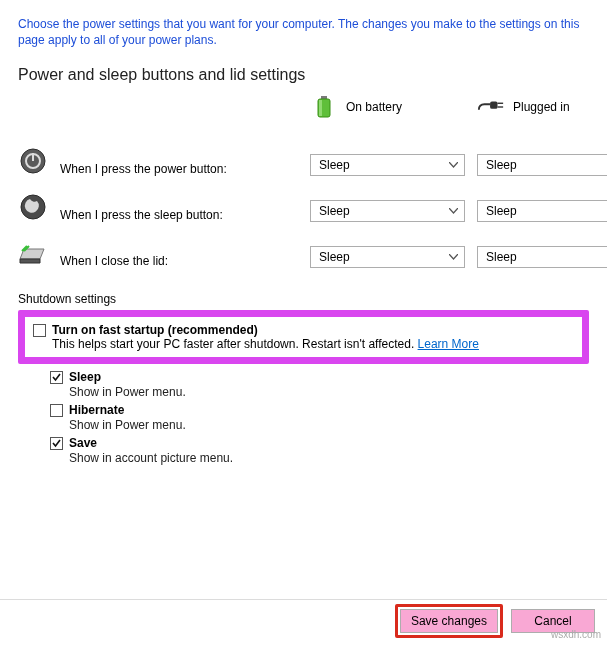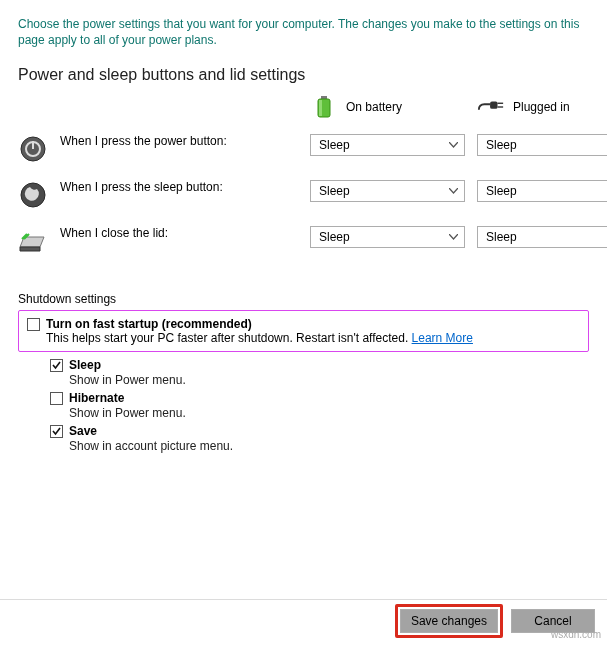--- a/index.html
+++ b/index.html
@@ -19,21 +19,21 @@
     box-sizing: border-box;
   }
   .title {
     color: #1a6fb0;
     font-size: 17px;
     font-weight: 400;
     margin-bottom: 10px;
   }
   .subtitle {
     font-size: 12px;
-    color: #0f766e;
+    color: #1d4ed8;
     margin-bottom: 18px;
     line-height: 1.35;
   }
   .section-label {
     font-size: 16px;
     color: #222;
     margin-bottom: 6px;
   }
   .grid {
     display: grid;
@@ -49,21 +49,21 @@
     font-size: 12px;
   }
   .col-head .ico { width: 28px; height: 22px; display:flex; align-items:center; justify-content:center; }
   .row-label {
     display: flex;
     align-items: center;
     gap: 12px;
     padding: 2px 0;
   }
   .row-label .ico { width: 30px; height: 30px; display:flex; align-items:center; justify-content:center; }
-  .row-space { height: 42px; display:flex; align-items:flex-start; }
+  .row-space { height: 42px; display:flex; align-items:flex-end; }
   .dropdown {
     position: relative;
     height: 22px;
     border: 1px solid #adadad;
     background: #fff;
     display: flex;
     align-items: center;
     padding: 0 20px 0 8px;
     font-size: 12px;
     color: #000;
@@ -77,21 +77,21 @@
     transform: translateY(-50%);
     width: 10px; height: 10px;
     display:flex; align-items:center; justify-content:center;
     color: #555;
   }
   .shutdown-head {
     margin-top: 22px;
     font-size: 12px;
   }
   .red-highlight {
-    border: 1px solid #d946ef;
+    border: 7px solid #d946ef;
     border-radius: 2px;
     padding: 4px 8px 6px 8px;
     margin-top: 4px;
   }
   .check-row {
     display: flex;
     align-items: flex-start;
     gap: 6px;
     padding-top: 2px;
   }
@@ -131,21 +131,21 @@
     right: 12px;
     bottom: 10px;
     display: flex;
     align-items: center;
     gap: 8px;
   }
   .btn {
     min-width: 84px;
     height: 24px;
     border: 1px solid #adadad;
-    background: #a3a3a3;
+    background: #f9a8d4;
     font-size: 12px;
     display:flex; align-items:center; justify-content:center;
     padding: 0 10px;
     box-sizing: border-box;
     cursor: default;
   }
   .btn-highlight {
     border: 3px solid #d92a1c;
     border-radius: 2px;
     padding: 2px;

